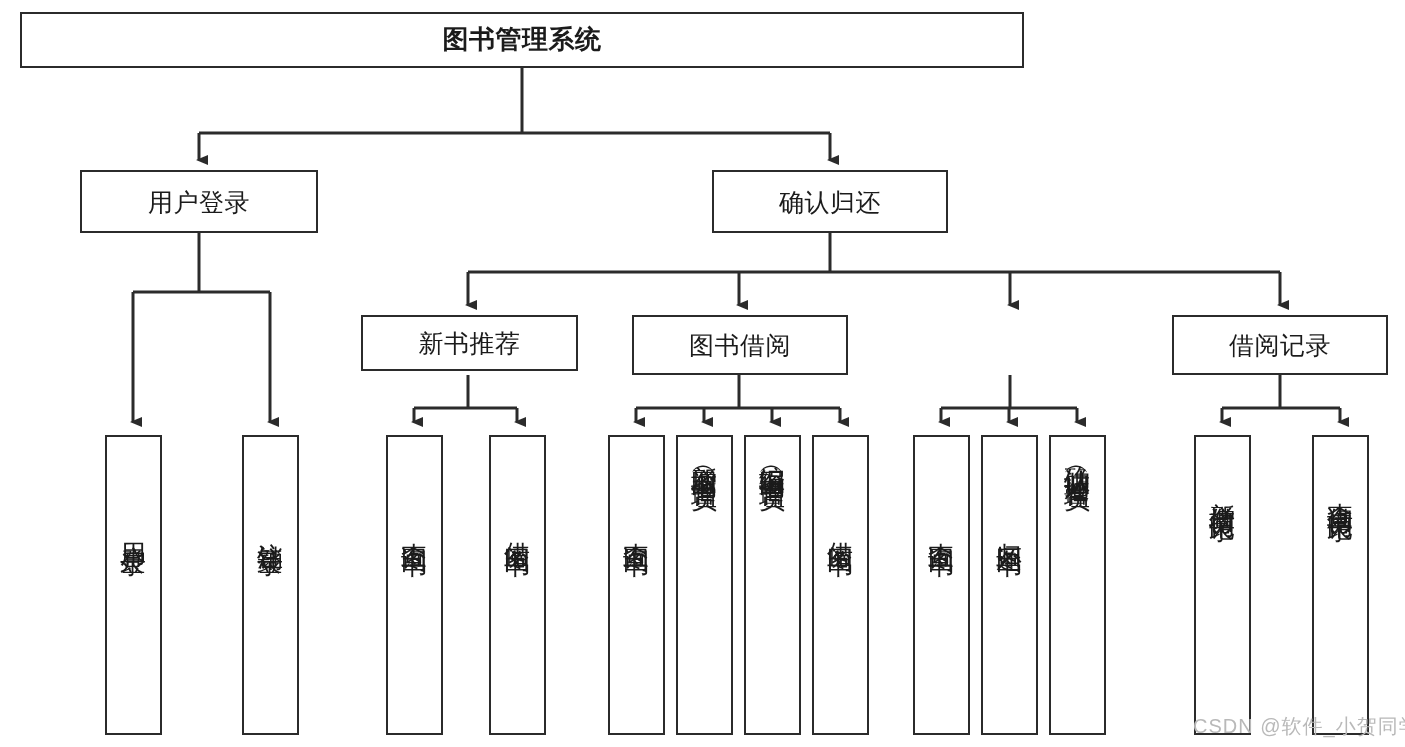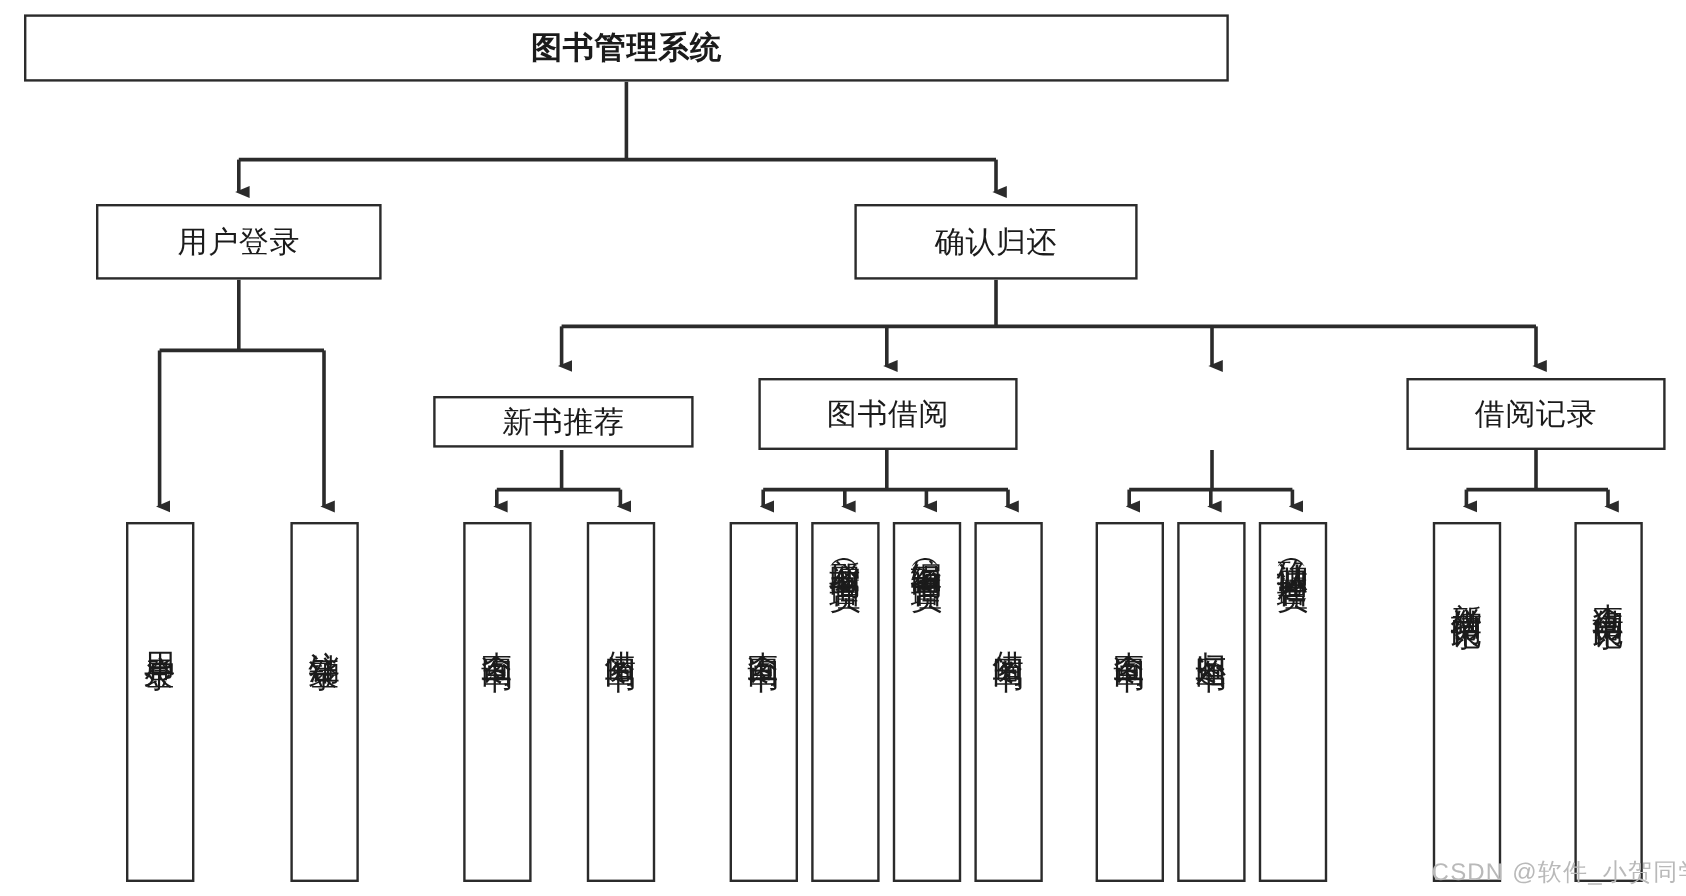--- a/index.html
+++ b/index.html
@@ -134,21 +134,21 @@
     <span class="node-label">图书管理系统</span>
   </div>
 
   <div class="node horiz" style="left:80px; top:170px; width:238px; height:63px;">
     <span class="node-label">用户登录</span>
   </div>
   <div class="node horiz" style="left:712px; top:170px; width:236px; height:63px;">
     <span class="node-label">确认归还</span>
   </div>
 
-  <div class="node horiz" style="left:361px; top:330px; width:217px; height:43px;">
+  <div class="node horiz" style="left:361px; top:315px; width:217px; height:56px;">
     <span class="node-label">新书推荐</span>
   </div>
   <div class="node horiz" style="left:632px; top:315px; width:216px; height:60px;text-align:center;">
     <span class="node-label">图书借阅</span>
   </div>
   <div class="node horiz" style="left:1172px; top:315px; width:216px; height:60px;">
     <span class="node-label">借阅记录</span>
   </div>
 
   <div class="node vert" style="left:105px; top:435px; width:57px; height:300px; padding-top:85px;">

